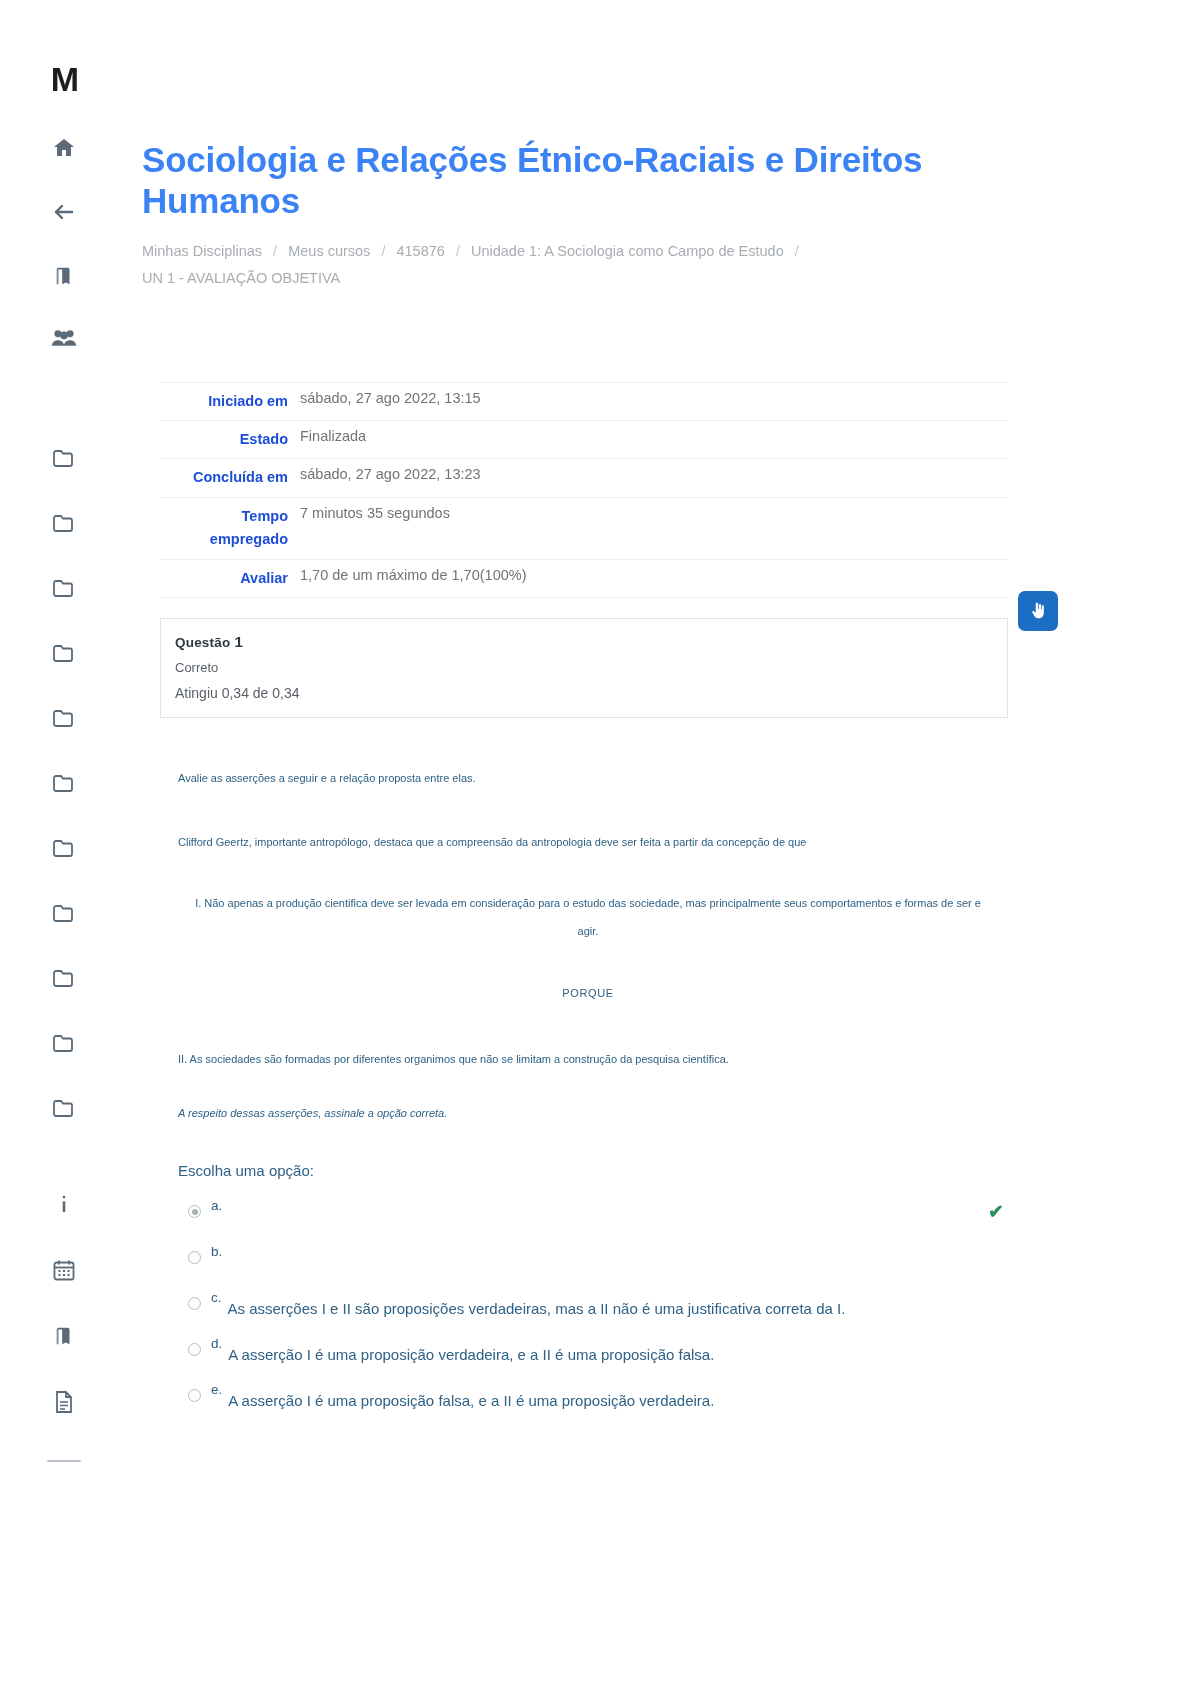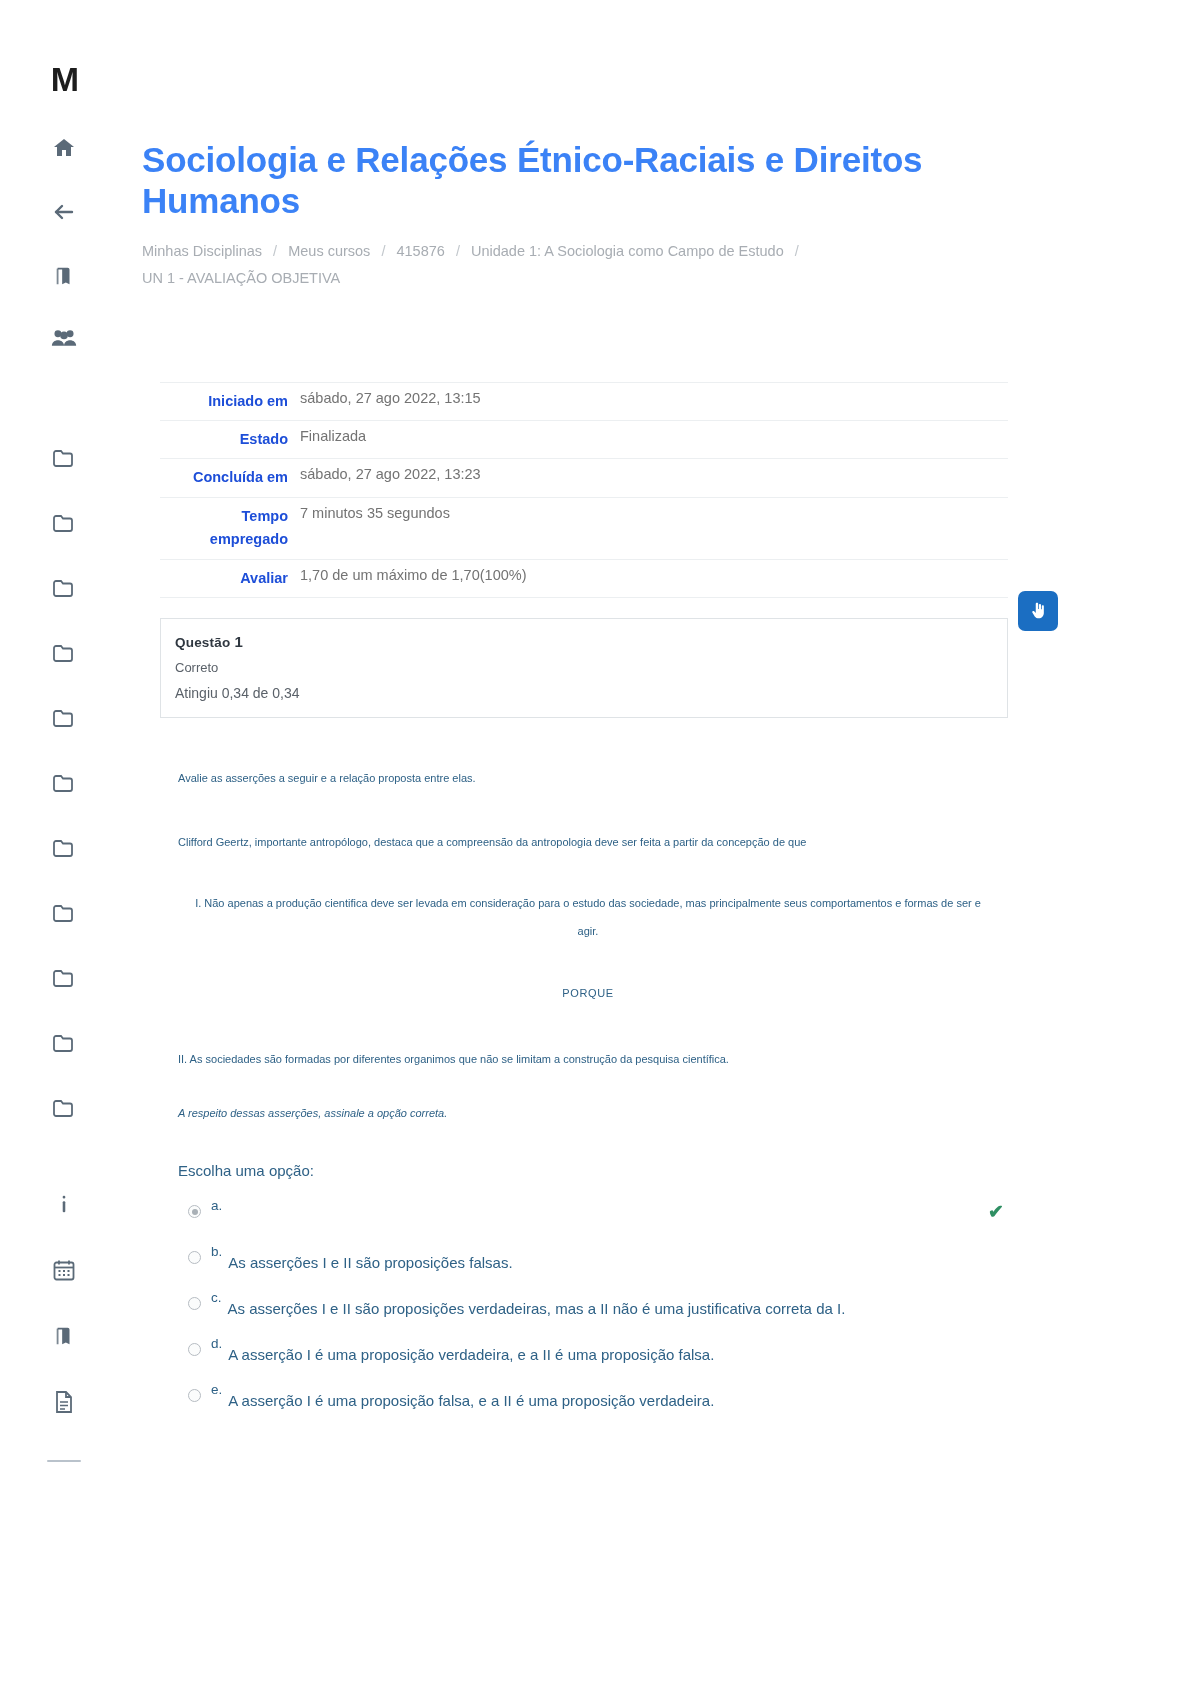--- a/index.html
+++ b/index.html
@@ -350,21 +350,20 @@
     <div class="choose">Escolha uma opção:</div>
 
     <div class="opt">
       <span class="radio sel"></span>
       <span class="opt-letter">a.</span>
     </div>
 
     <div class="opt">
       <span class="radio"></span>
       <span class="opt-letter">b.</span>
-      <span class="opt-text">As asserções I e II são proposições falsas.</span>
     </div>
 
     <div class="opt">
       <span class="radio"></span>
       <span class="opt-letter">c.</span>
       <span class="opt-text">As asserções I e II são proposições verdadeiras, mas a II não é uma justificativa correta da I.</span>
     </div>
 
     <div class="opt">
       <span class="radio"></span>

